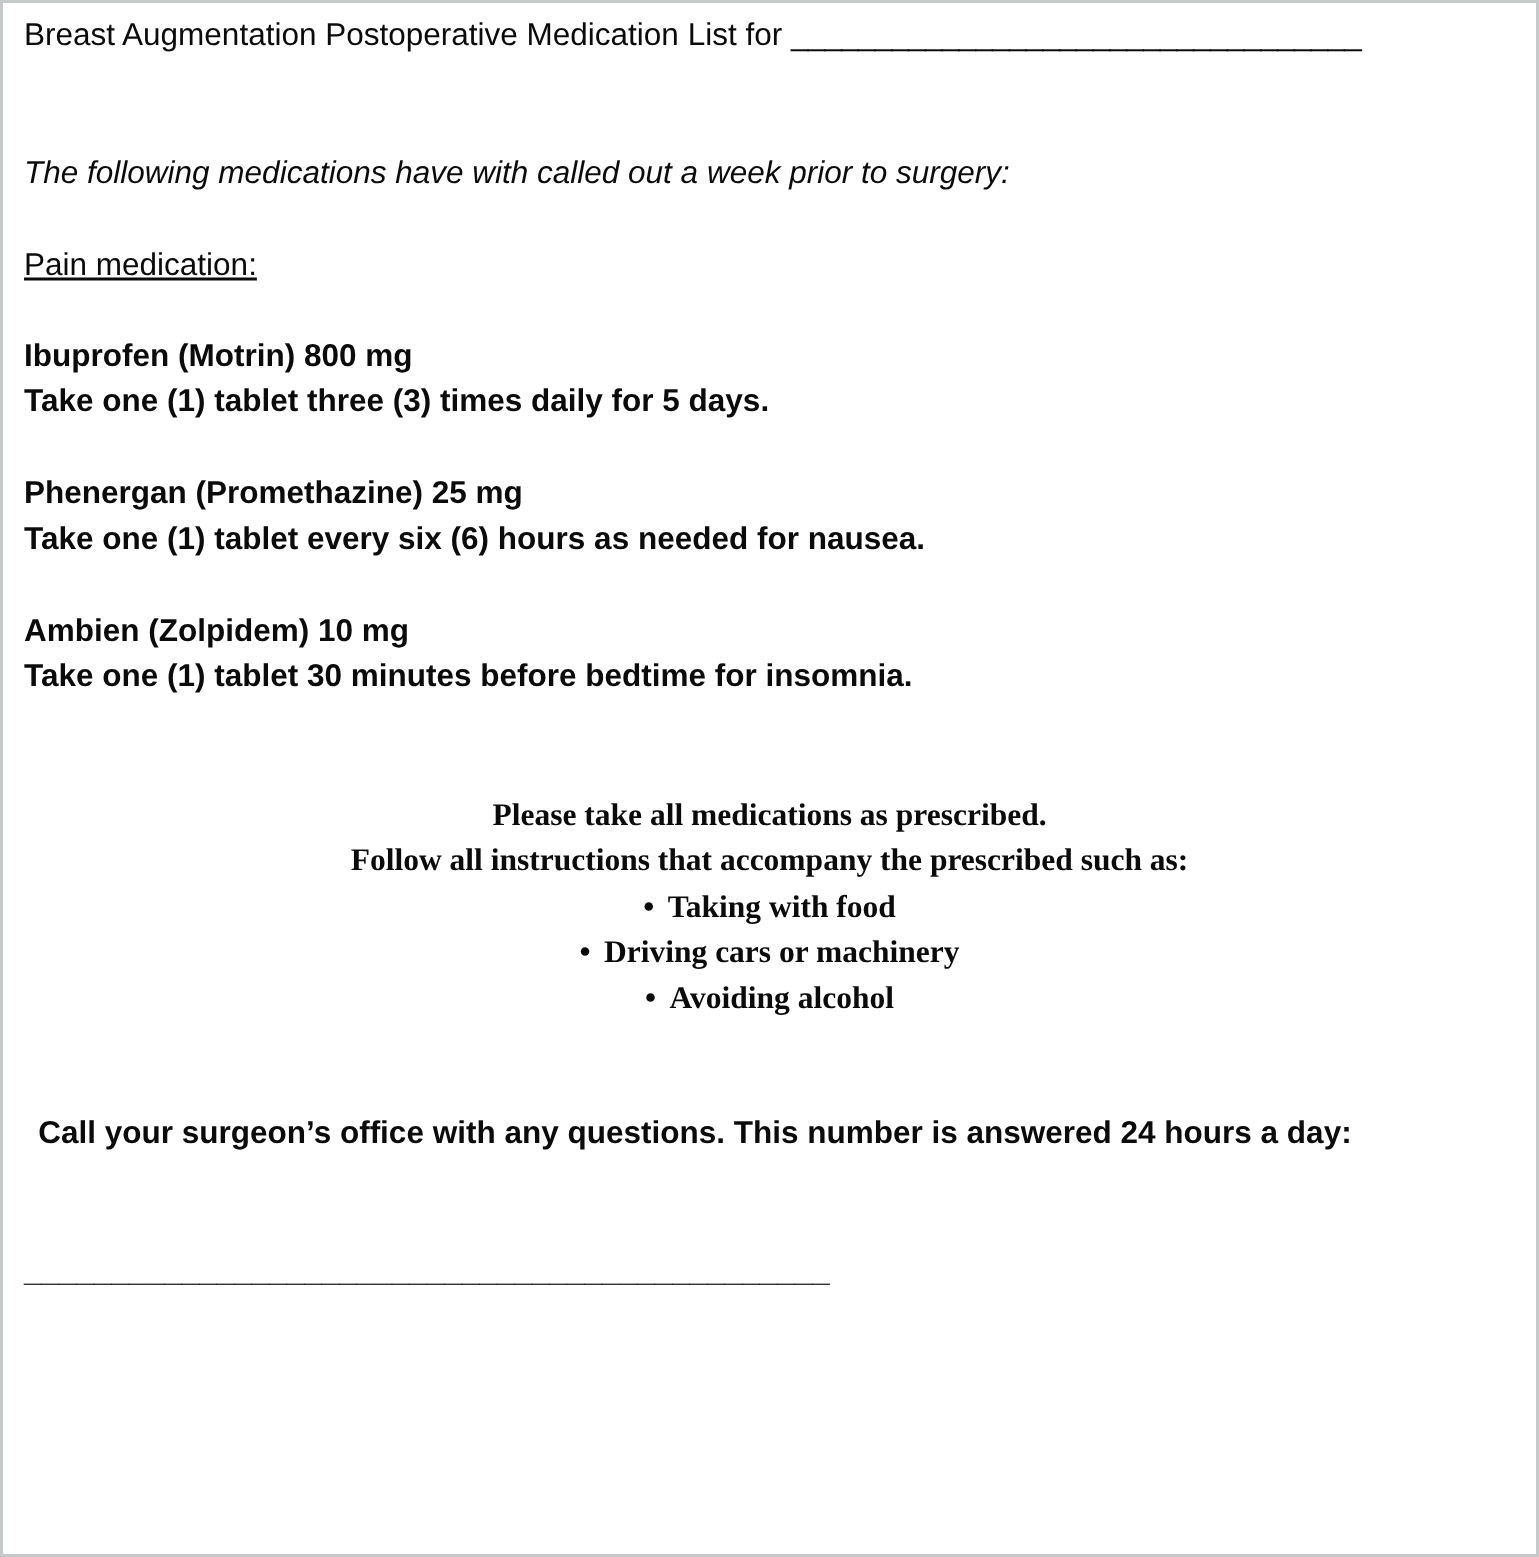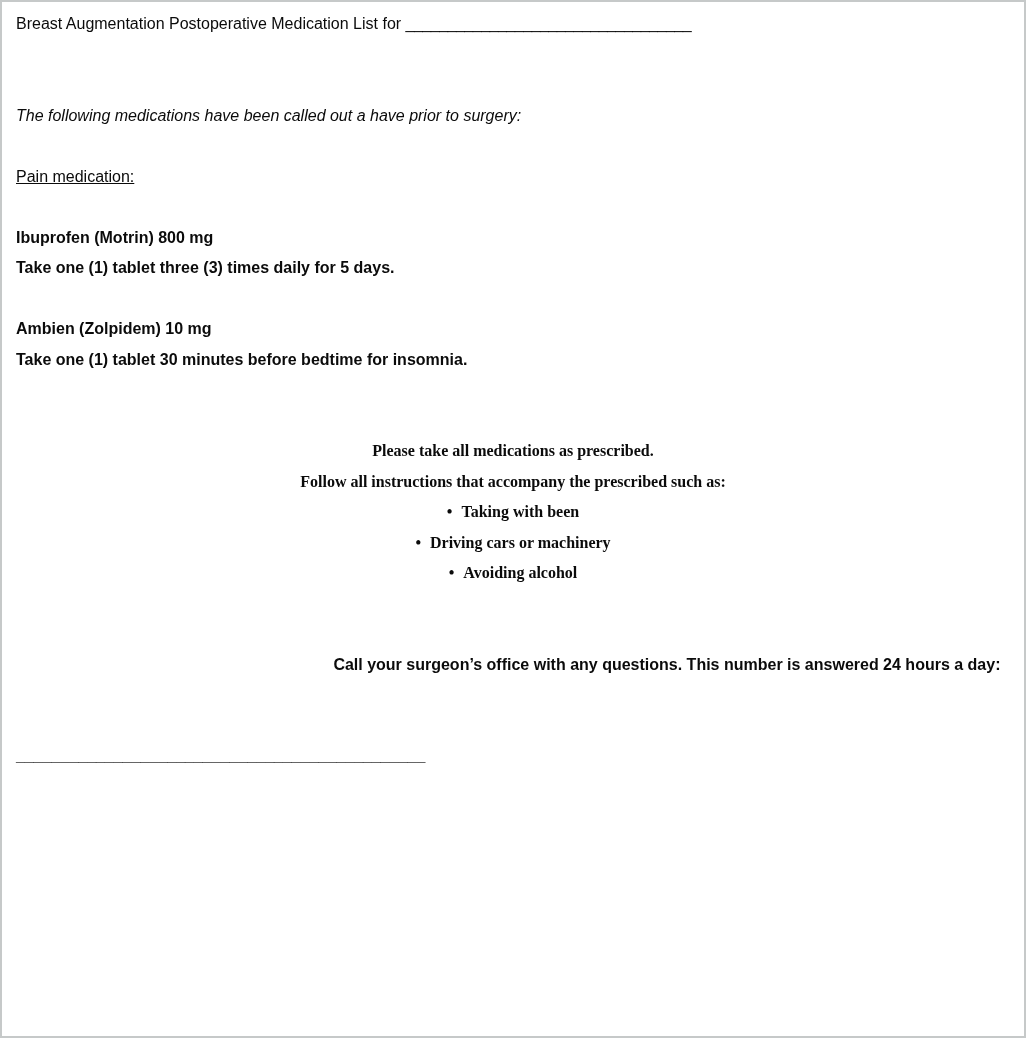--- a/index.html
+++ b/index.html
@@ -4,21 +4,21 @@
 <style>
   html, body { margin: 0; padding: 0; background: #ffffff; }
   .page {
     width: 1026px;
     height: 1038px;
     box-sizing: border-box;
     border: 2px solid #c6c9c9;
     background: #ffffff;
     padding: 7px 14px 0 14px;
     font-family: "Liberation Sans", "DejaVu Sans", sans-serif;
-    font-size: 16px;
+    font-size: 21px;
     line-height: 30.5px;
     color: #0b0b0b;
     overflow: hidden;
   }
   .page p { margin: 0; }
 
   .title-line {
     white-space: nowrap;
     overflow: hidden;
   }
@@ -44,58 +44,62 @@
     text-align: center;
     font-weight: bold;
   }
   .bullet-line .bullet-glyph { margin-right: 9px; }
 
   .contact {
     margin-top: 61px !important;
     max-width: 975px;
     margin-left: auto !important;
     margin-right: auto !important;
-    text-align: right;
+    text-align: left;
     font-weight: bold;
   }
 
   .phone-line {
     margin-top: 61px !important;
     font-weight: bold;
     white-space: nowrap;
   }
 </style>
 </head>
 <body>
 
 <div class="page">
 
   <p class="title-line"><span>Breast Augmentation Postoperative Medication List for </span><span class="blank">__________________________________</span></p>
 
-  <p class="intro">The following medications have been called out a have prior to surgery:</p>
+  <p class="intro">The following medications have with called out a week prior to surgery:</p>
 
   <p class="section-heading">Pain medication:</p>
 
   <p class="med-block">
     <span class="med-line">Ibuprofen (Motrin) 800 mg</span>
     <span class="med-line">Take one (1) tablet three (3) times daily for 5 days.</span>
   </p>
 
 
+  <p class="med-block">
+    <span class="med-line">Phenergan (Promethazine) 25 mg</span>
+    <span class="med-line">Take one (1) tablet every six (6) hours as needed for nausea.</span>
+  </p>
 
 
   <p class="med-block">
     <span class="med-line">Ambien (Zolpidem) 10 mg</span>
     <span class="med-line">Take one (1) tablet 30 minutes before bedtime for insomnia.</span>
   </p>
 
   <div class="notice">
     <p>Please take all medications as prescribed.</p>
     <p>Follow all instructions that accompany the prescribed such as:</p>
-    <p class="bullet-line"><span class="bullet-glyph">•</span><span>Taking with been</span></p>
+    <p class="bullet-line"><span class="bullet-glyph">•</span><span>Taking with food</span></p>
     <p class="bullet-line"><span class="bullet-glyph">•</span><span>Driving cars or machinery</span></p>
     <p class="bullet-line"><span class="bullet-glyph">•</span><span>Avoiding alcohol</span></p>
   </div>
 
   <p class="contact">Call your surgeon’s office with any questions. This number is answered 24 hours a day:</p>
 
   <p class="phone-line">______________________________________________</p>
 
 </div>
 

